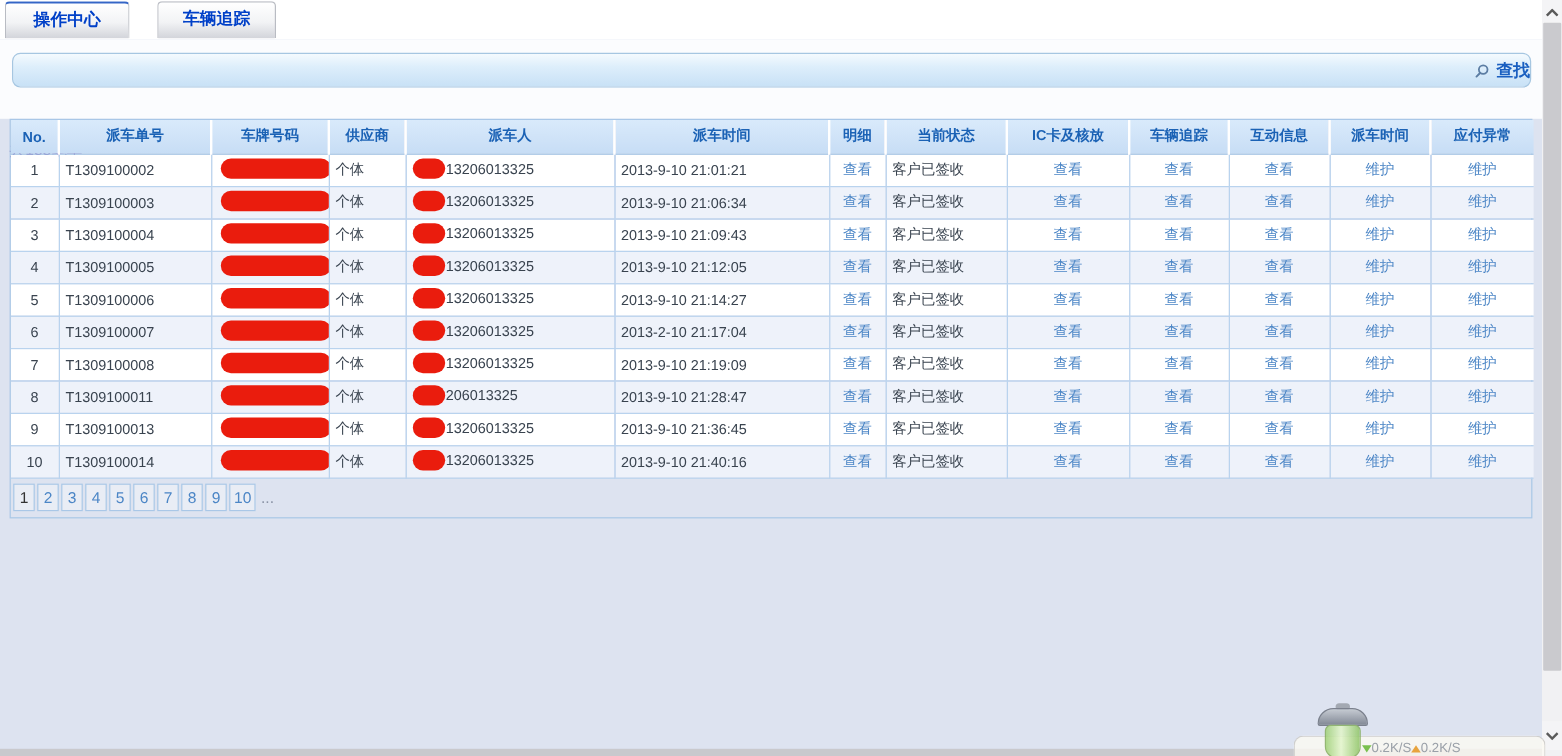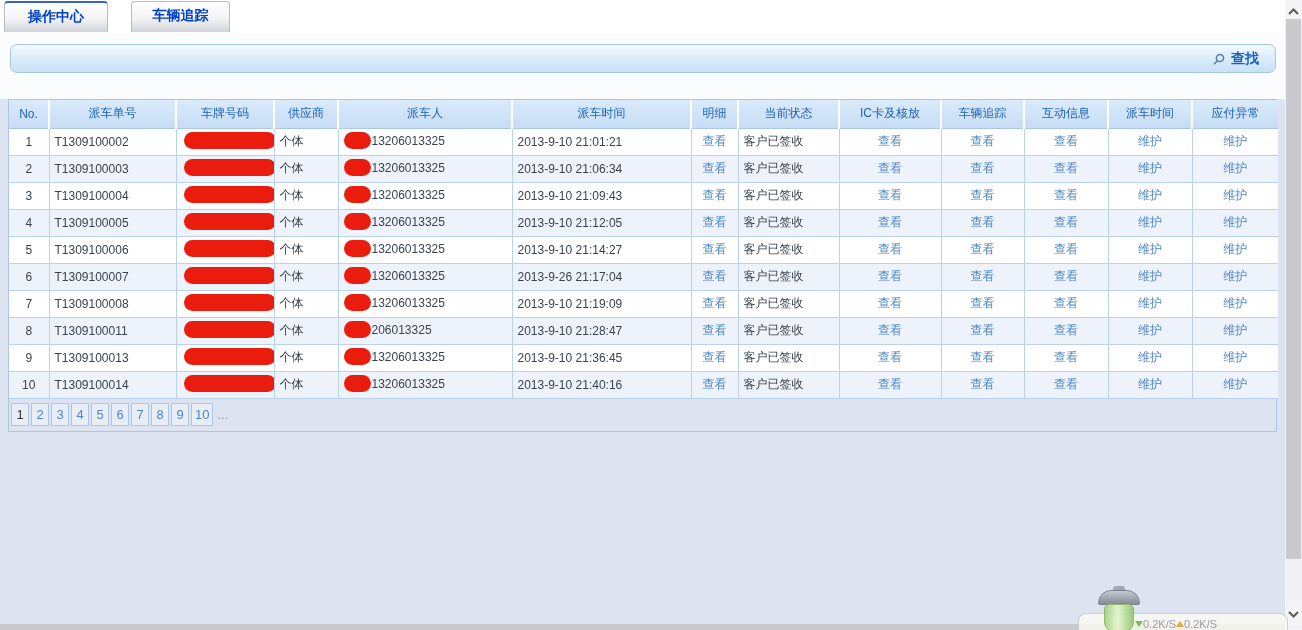--- a/index.html
+++ b/index.html
@@ -15,31 +15,31 @@
   .tab.inactive{left:131px;width:99px;}
 
   
   .upper-strip{position:absolute;left:0;top:33px;width:1285px;height:66px;background:#fbfcfe;}
 
   
   .searchbar{position:absolute;left:10px;top:44px;width:1266px;height:29px;box-sizing:border-box;
              border:1px solid #a6c6e1;border-radius:7px;
              background:linear-gradient(180deg,#f4fafe 0%,#ddeefb 40%,#c8e1f6 100%);
              display:flex;align-items:center;justify-content:flex-end;}
-  .search-btn{display:flex;align-items:center;gap:5px;margin-right:16px;cursor:pointer;
+  .search-btn{display:flex;align-items:center;gap:5px;cursor:pointer;
               color:#1a5fc0;font-size:14px;font-weight:bold;}
   .search-btn svg{display:block;}
 
   .summary{position:absolute;left:8px;top:79px;font-size:13px;font-weight:normal;color:#4c1d95;margin-top:37px;}
 
   
   .table-wrap{position:absolute;left:8px;top:99px;width:1269px;box-sizing:border-box;border:1px solid #a9c7e7;}
   table{border-collapse:collapse;table-layout:fixed;width:1267px;font-size:12px;}
   th{height:28px;box-sizing:border-box;background:linear-gradient(180deg,#d9eafb,#c7ddf5);
-     color:#1b62b5;font-weight:normal;border-bottom:1px solid #a9c7e7;border-left:2px solid #ffffff;
+     color:#1b62b5;font-weight:bold;border-bottom:1px solid #a9c7e7;border-left:2px solid #ffffff;
      overflow:hidden;white-space:nowrap;margin-top:40px;}
   th:first-child{border-left:none;}
   td{height:27px;box-sizing:border-box;border-bottom:1px solid #b9d3ee;border-right:1px solid #b9d3ee;
      color:#39434f;overflow:hidden;white-space:nowrap;padding:0 0 0 5px;}
   td:last-child{border-right:none;}
   tr:nth-child(even) td{background:#eef2fa;}
   tr:nth-child(odd) td{background:#ffffff;}
   td.c{text-align:center;padding:0;}
   .link{color:#4c86c6;cursor:pointer;}
   .blob{display:inline-block;background:#ea1c0d;border-radius:9px;height:17px;vertical-align:middle;}
@@ -218,21 +218,21 @@
             <td class="c"><span class="link">查看</span></td>
             <td class="c"><span class="link">维护</span></td>
             <td class="c"><span class="link">维护</span></td>
           </tr>
           <tr>
             <td class="c">6</td>
             <td>T1309100007</td>
             <td><span class="blob plate-blob"></span></td>
             <td>个体</td>
             <td><span class="blob name-blob"></span><span>13206013325</span></td>
-            <td>2013-9-26 21:17:04</td>
+            <td>2013-2-10 21:17:04</td>
             <td class="c"><span class="link">查看</span></td>
             <td>客户已签收</td>
             <td class="c"><span class="link">查看</span></td>
             <td class="c"><span class="link">查看</span></td>
             <td class="c"><span class="link">查看</span></td>
             <td class="c"><span class="link">维护</span></td>
             <td class="c"><span class="link">维护</span></td>
           </tr>
           <tr>
             <td class="c">7</td>

